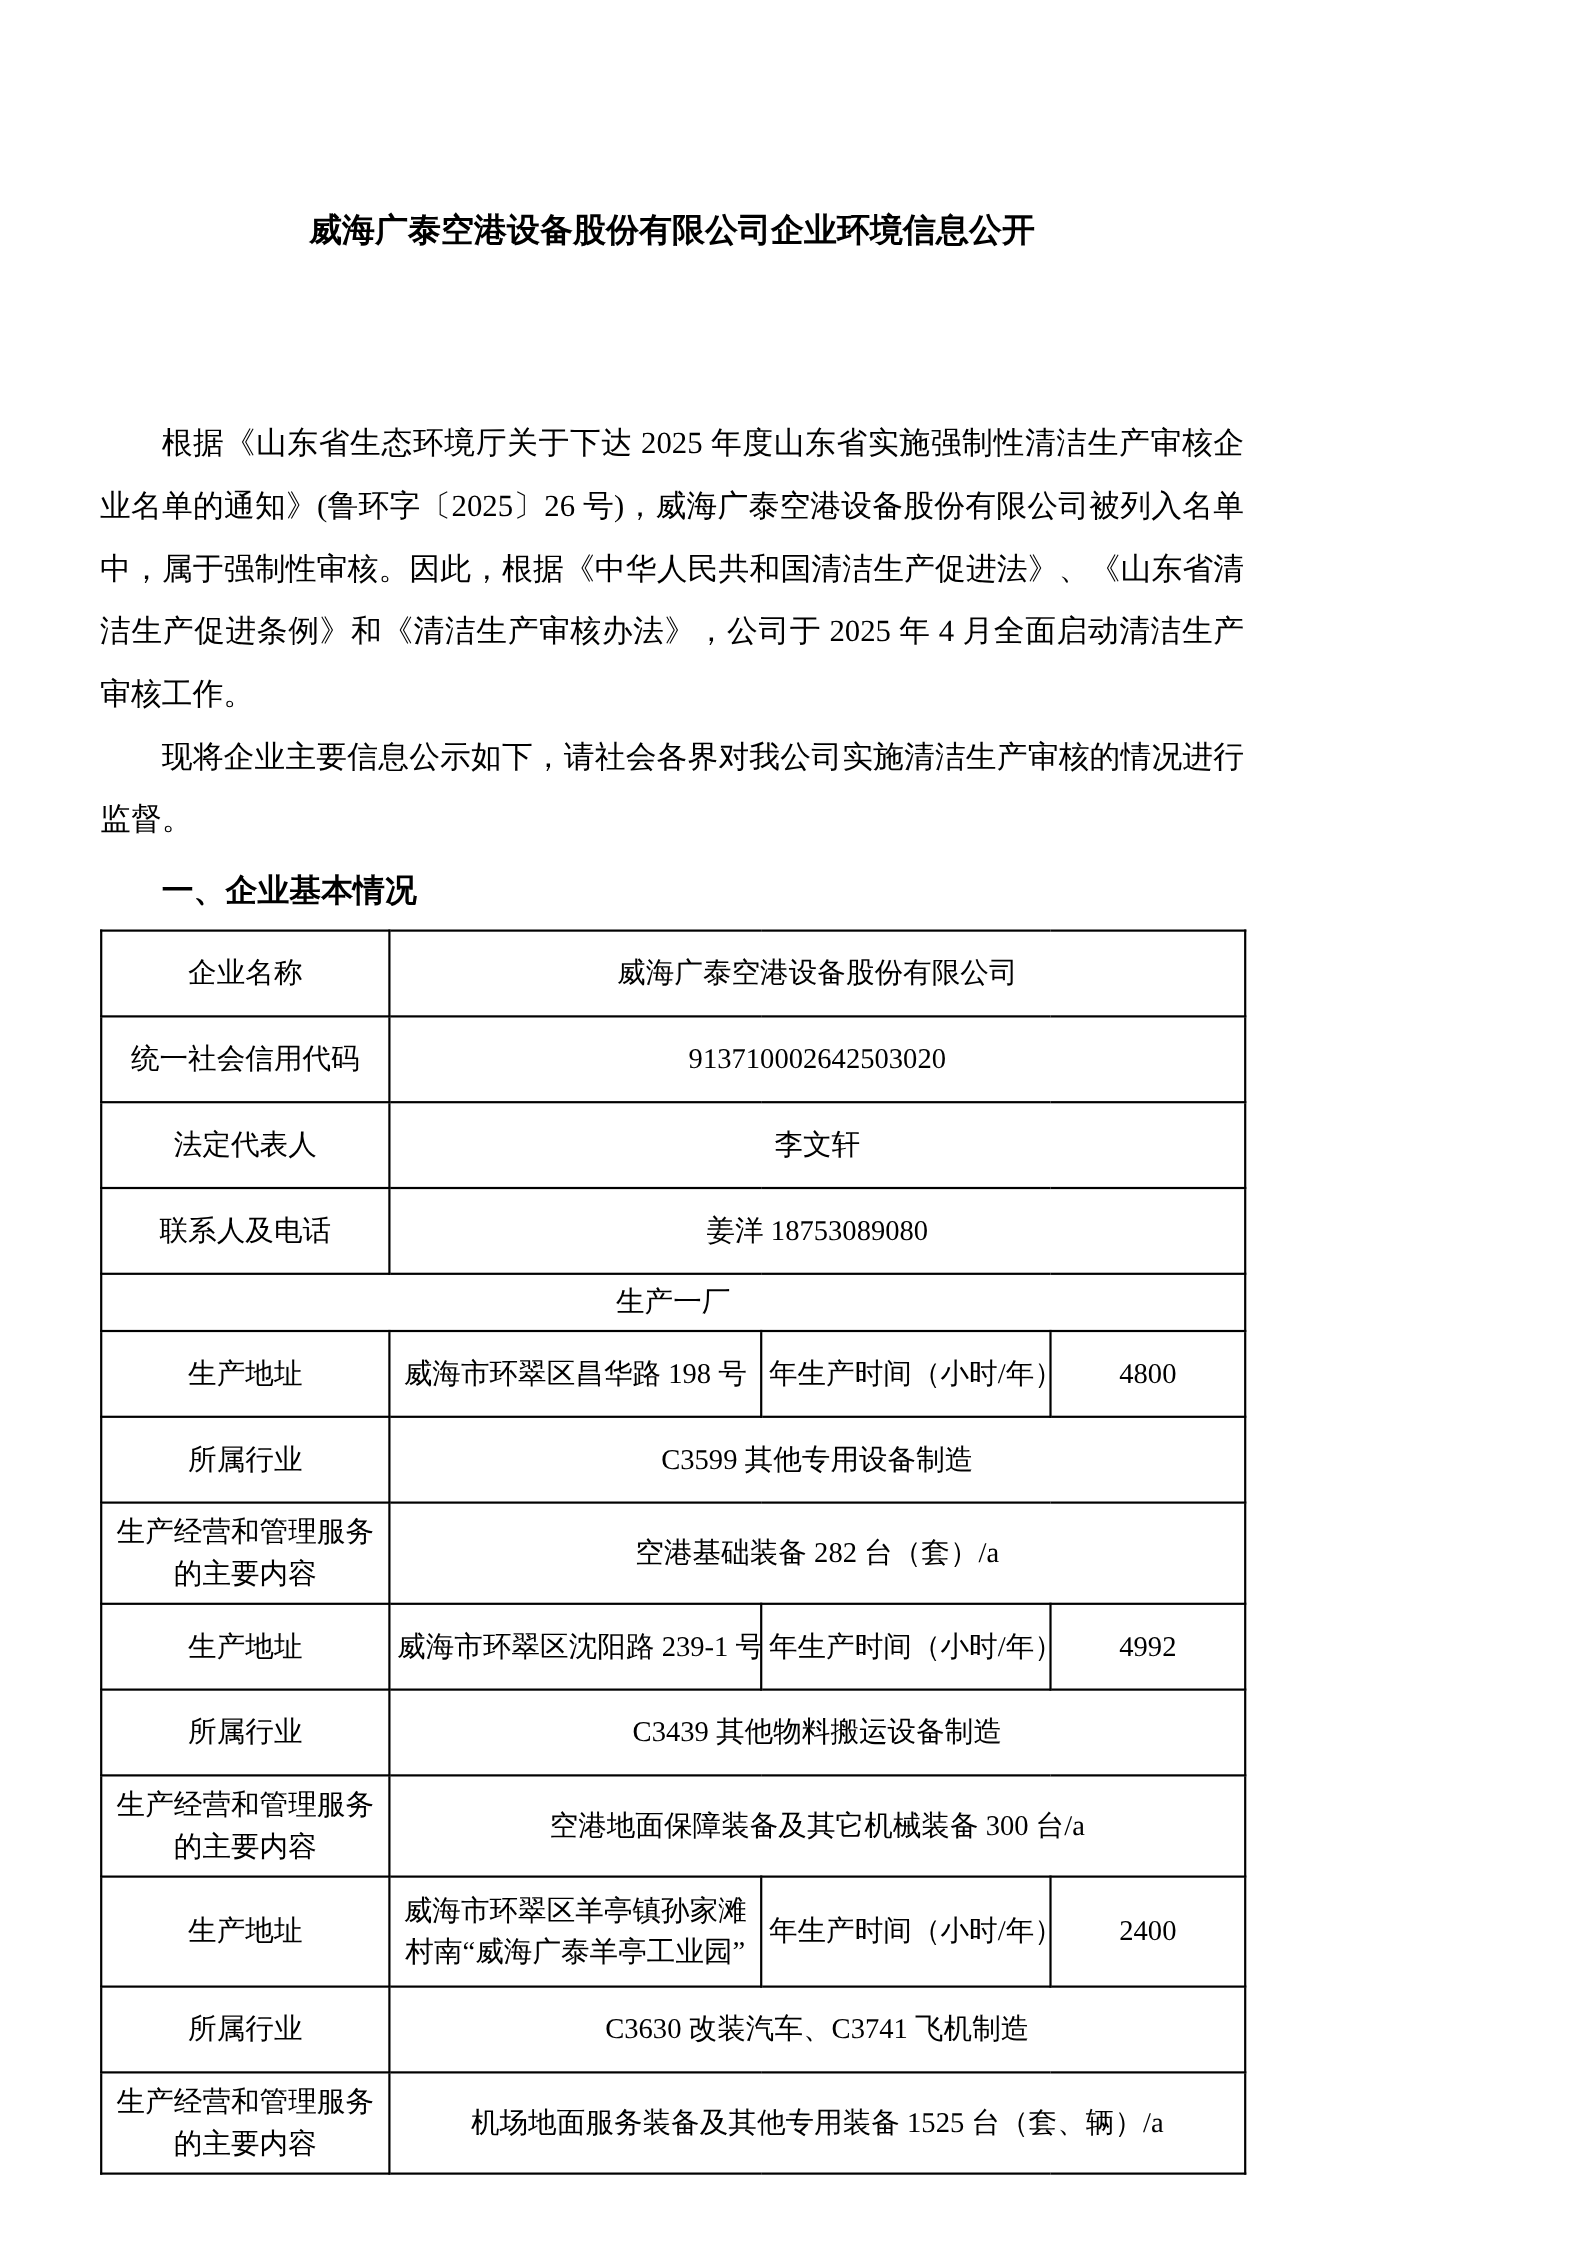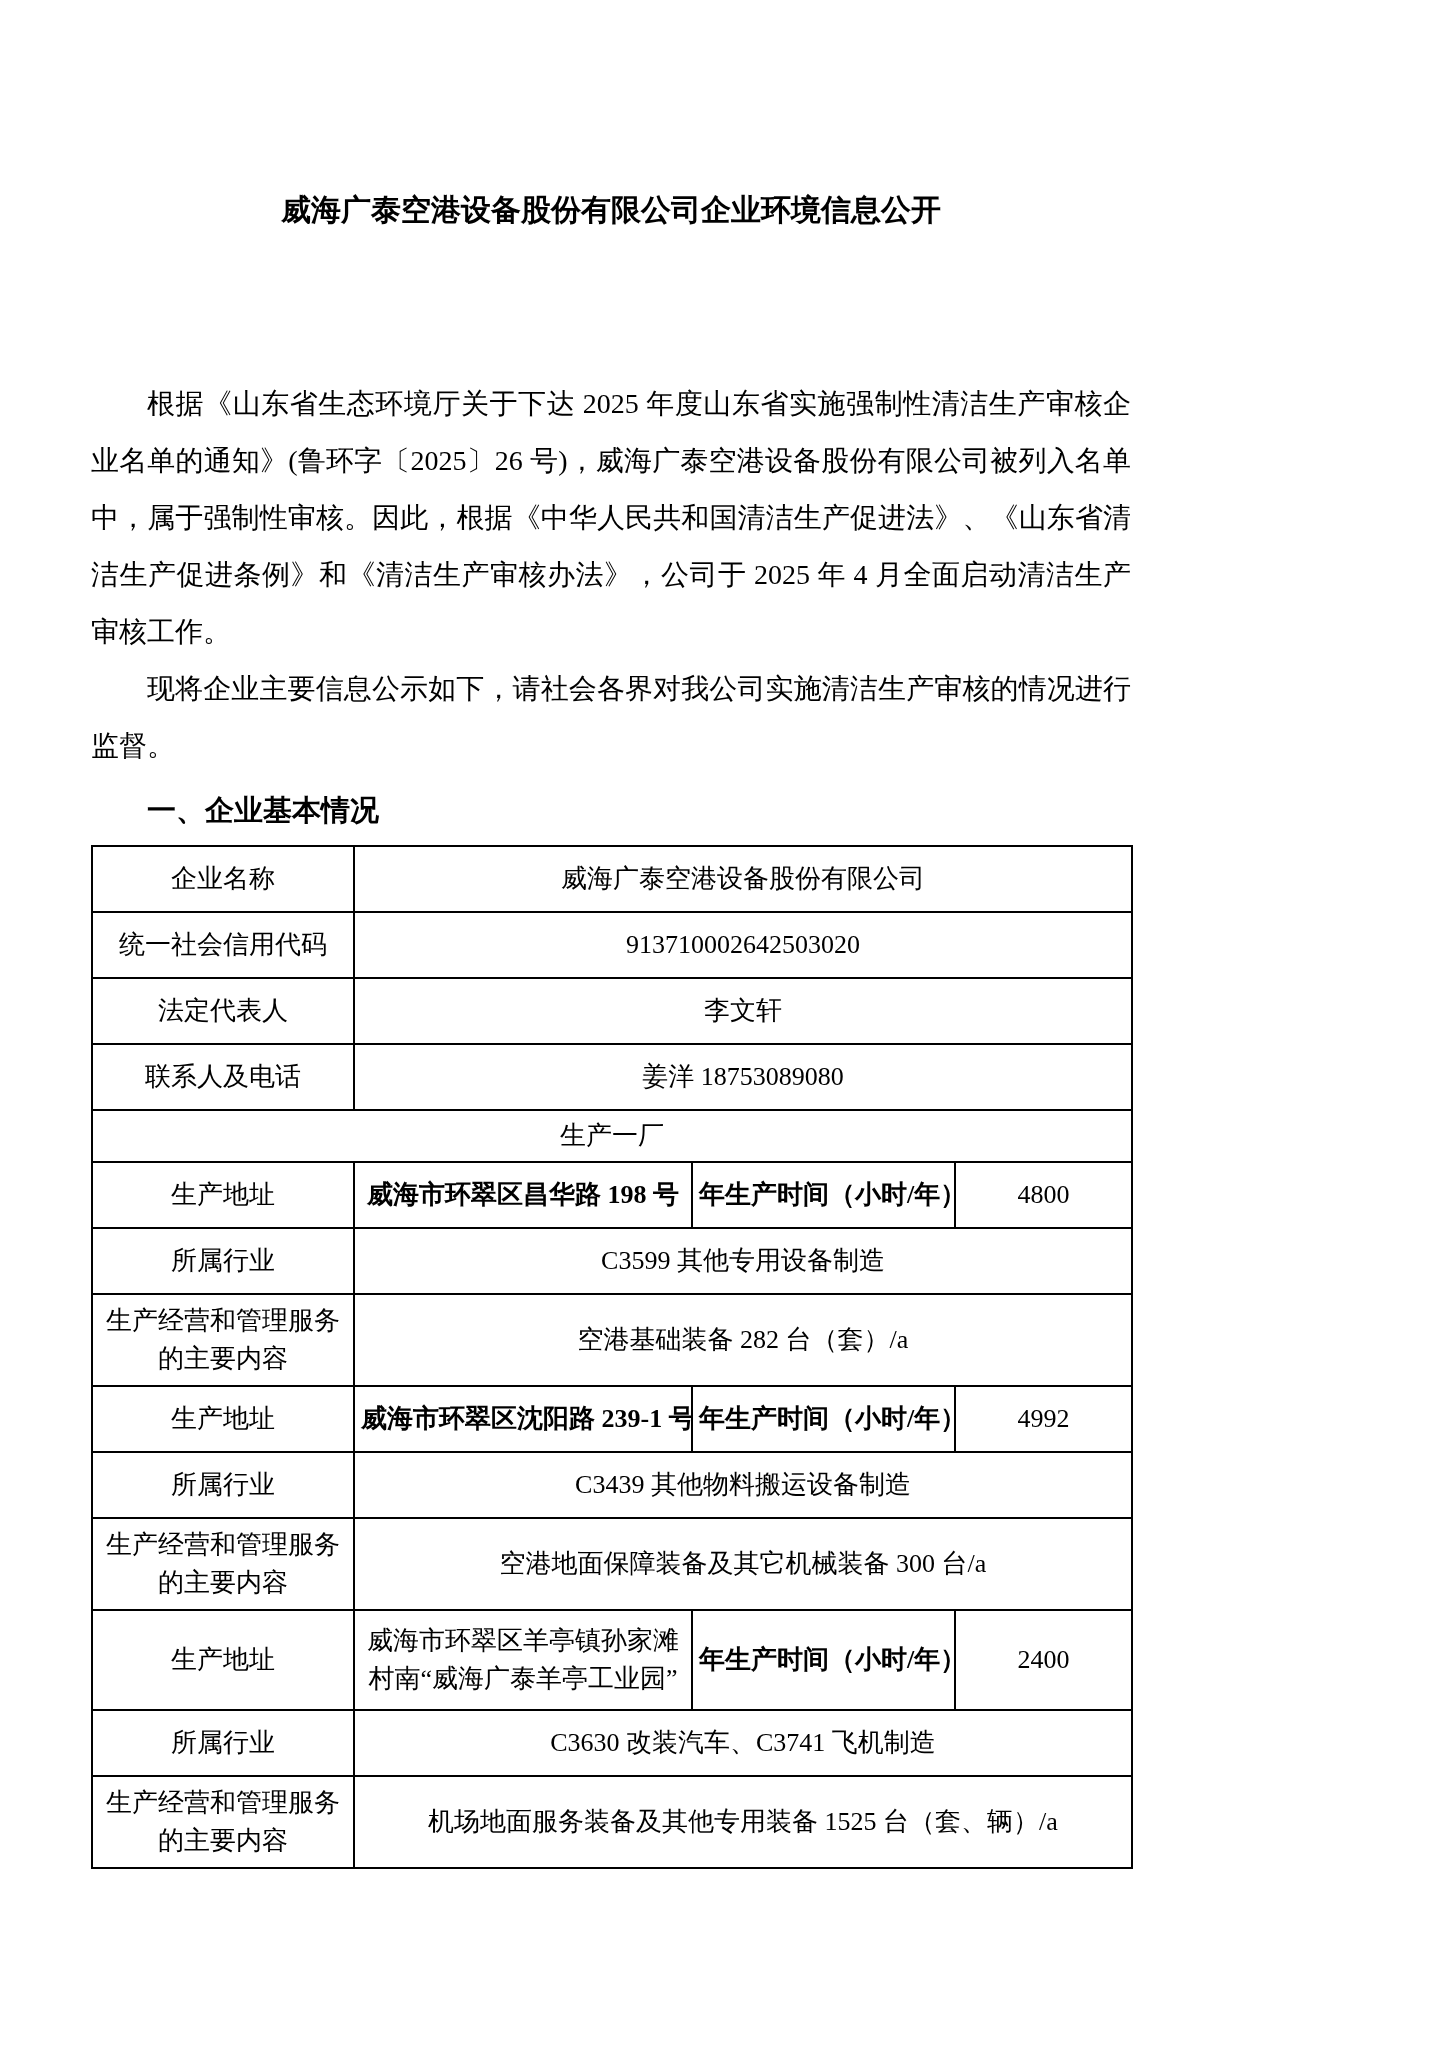--- a/index.html
+++ b/index.html
@@ -47,25 +47,25 @@
   table.info-table td {
     border: 2px solid #000000;
     text-align: center;
     vertical-align: middle;
     font-size: 26px;
     line-height: 38px;
     padding: 2px 6px;
     overflow: hidden;
   }
   td.label-cell { padding: 2px 14px; }
-  tr.h-simple  { height: 66px; }
+  tr.h-simple  { height: 78px; }
   tr.h-header  { height: 52px; }
   tr.h-tall    { height: 92px; }
   tr.h-addr2   { height: 100px; }
-  td.nowrap-cell { white-space: nowrap; font-size: 24px; padding: 2px 2px; font-weight: bold; }
+  td.nowrap-cell { white-space: nowrap; font-size: 24px; padding: 2px 2px; }
   td.factory-header { font-size: 27px; }
 </style>
 </head>
 <body>
 
 <div class="page">
   <div class="content">
 
     <div class="doc-title">威海广泰空港设备股份有限公司企业环境信息公开</div>
 

